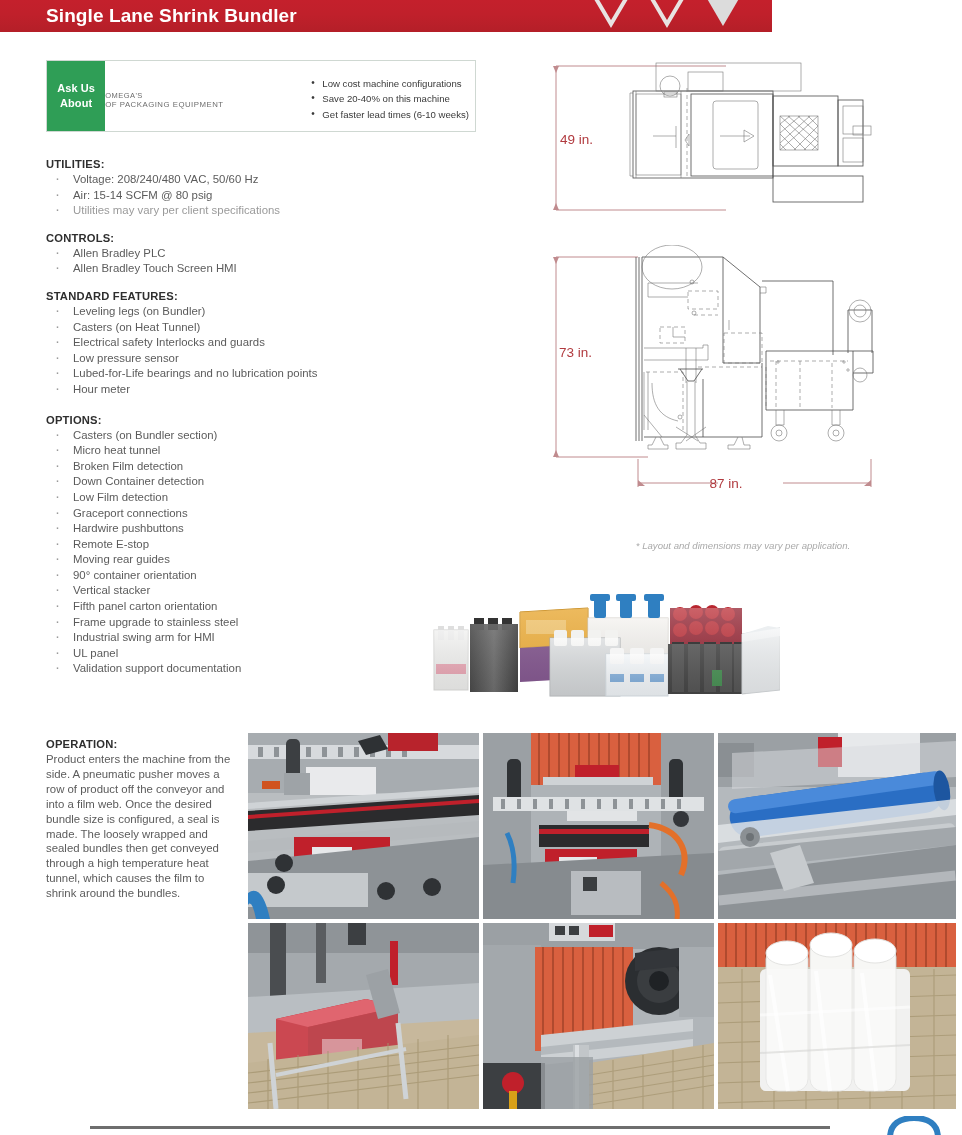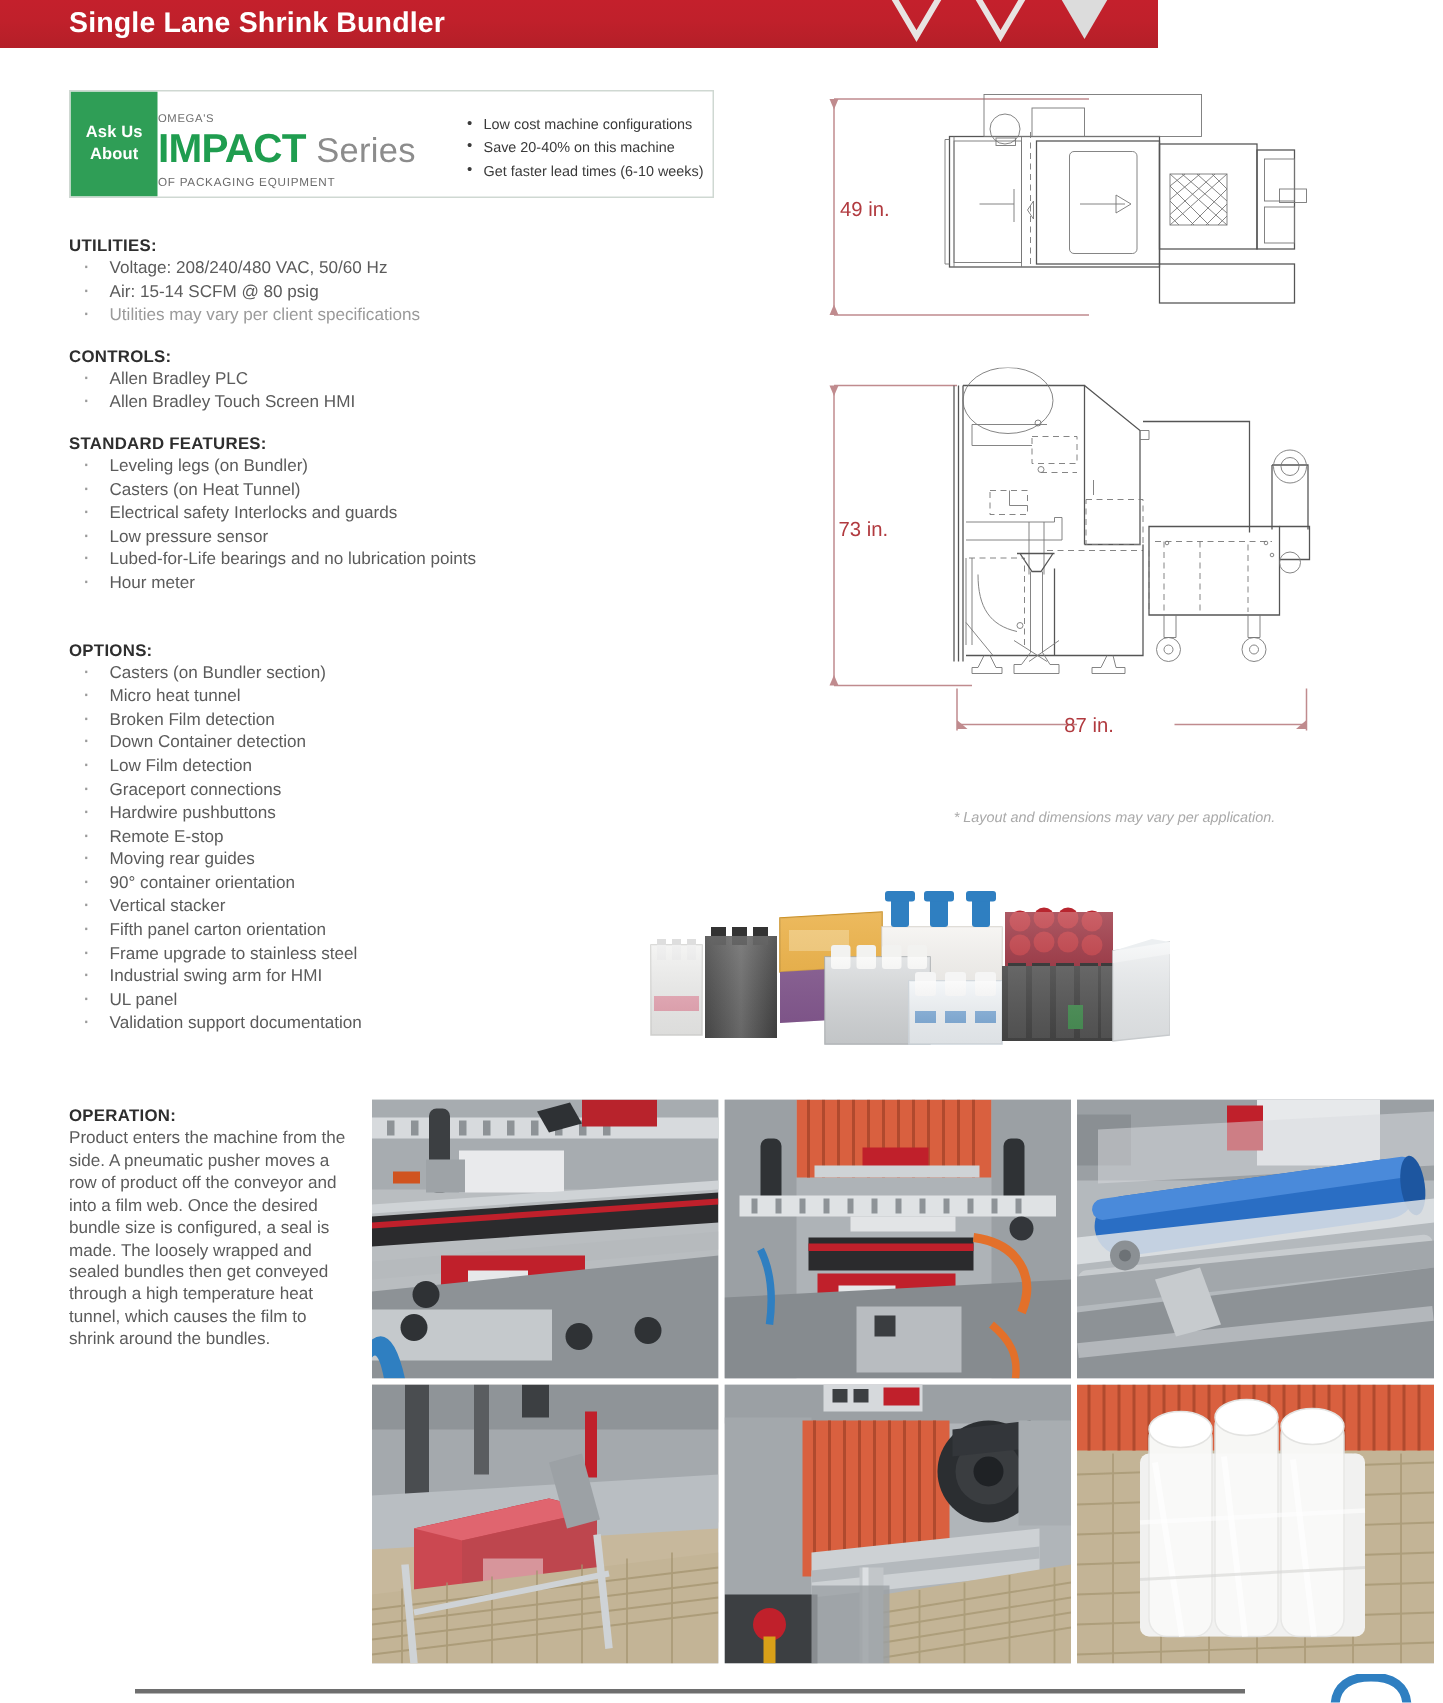--- a/index.html
+++ b/index.html
@@ -119,24 +119,20 @@
     </div>
   </div>
 
   <div class="promo">
     <div class="promo-green">
       <div>Ask Us</div>
       <div>About</div>
     </div>
     <div class="promo-mid">
       <div class="omegas">Omega's</div>
-      <div class="impactline">
-        <span class="impact">IMPACT</span>
-        <span class="series">Series</span>
-      </div>
       <div class="ofpack">of Packaging Equipment</div>
     </div>
     <div class="promo-right">
       <ul>
         <li>Low cost machine configurations</li>
         <li>Save 20-40% on this machine</li>
         <li>Get faster lead times (6-10 weeks)</li>
       </ul>
     </div>
   </div>
@@ -165,21 +161,21 @@
       <ul class="speclist">
         <li>Leveling legs (on Bundler)</li>
         <li>Casters (on Heat Tunnel)</li>
         <li>Electrical safety Interlocks and guards</li>
         <li>Low pressure sensor</li>
         <li>Lubed-for-Life bearings and no lubrication points</li>
         <li>Hour meter</li>
       </ul>
     </div>
 
-    <div class="secblock" style="margin-top:30px">
+    <div class="secblock" style="margin-top:16px">
       <div class="sec-head">Options:</div>
       <ul class="speclist">
         <li>Casters (on Bundler section)</li>
         <li>Micro heat tunnel</li>
         <li>Broken Film detection</li>
         <li>Down Container detection</li>
         <li>Low Film detection</li>
         <li>Graceport connections</li>
         <li>Hardwire pushbuttons</li>
         <li>Remote E-stop</li>

